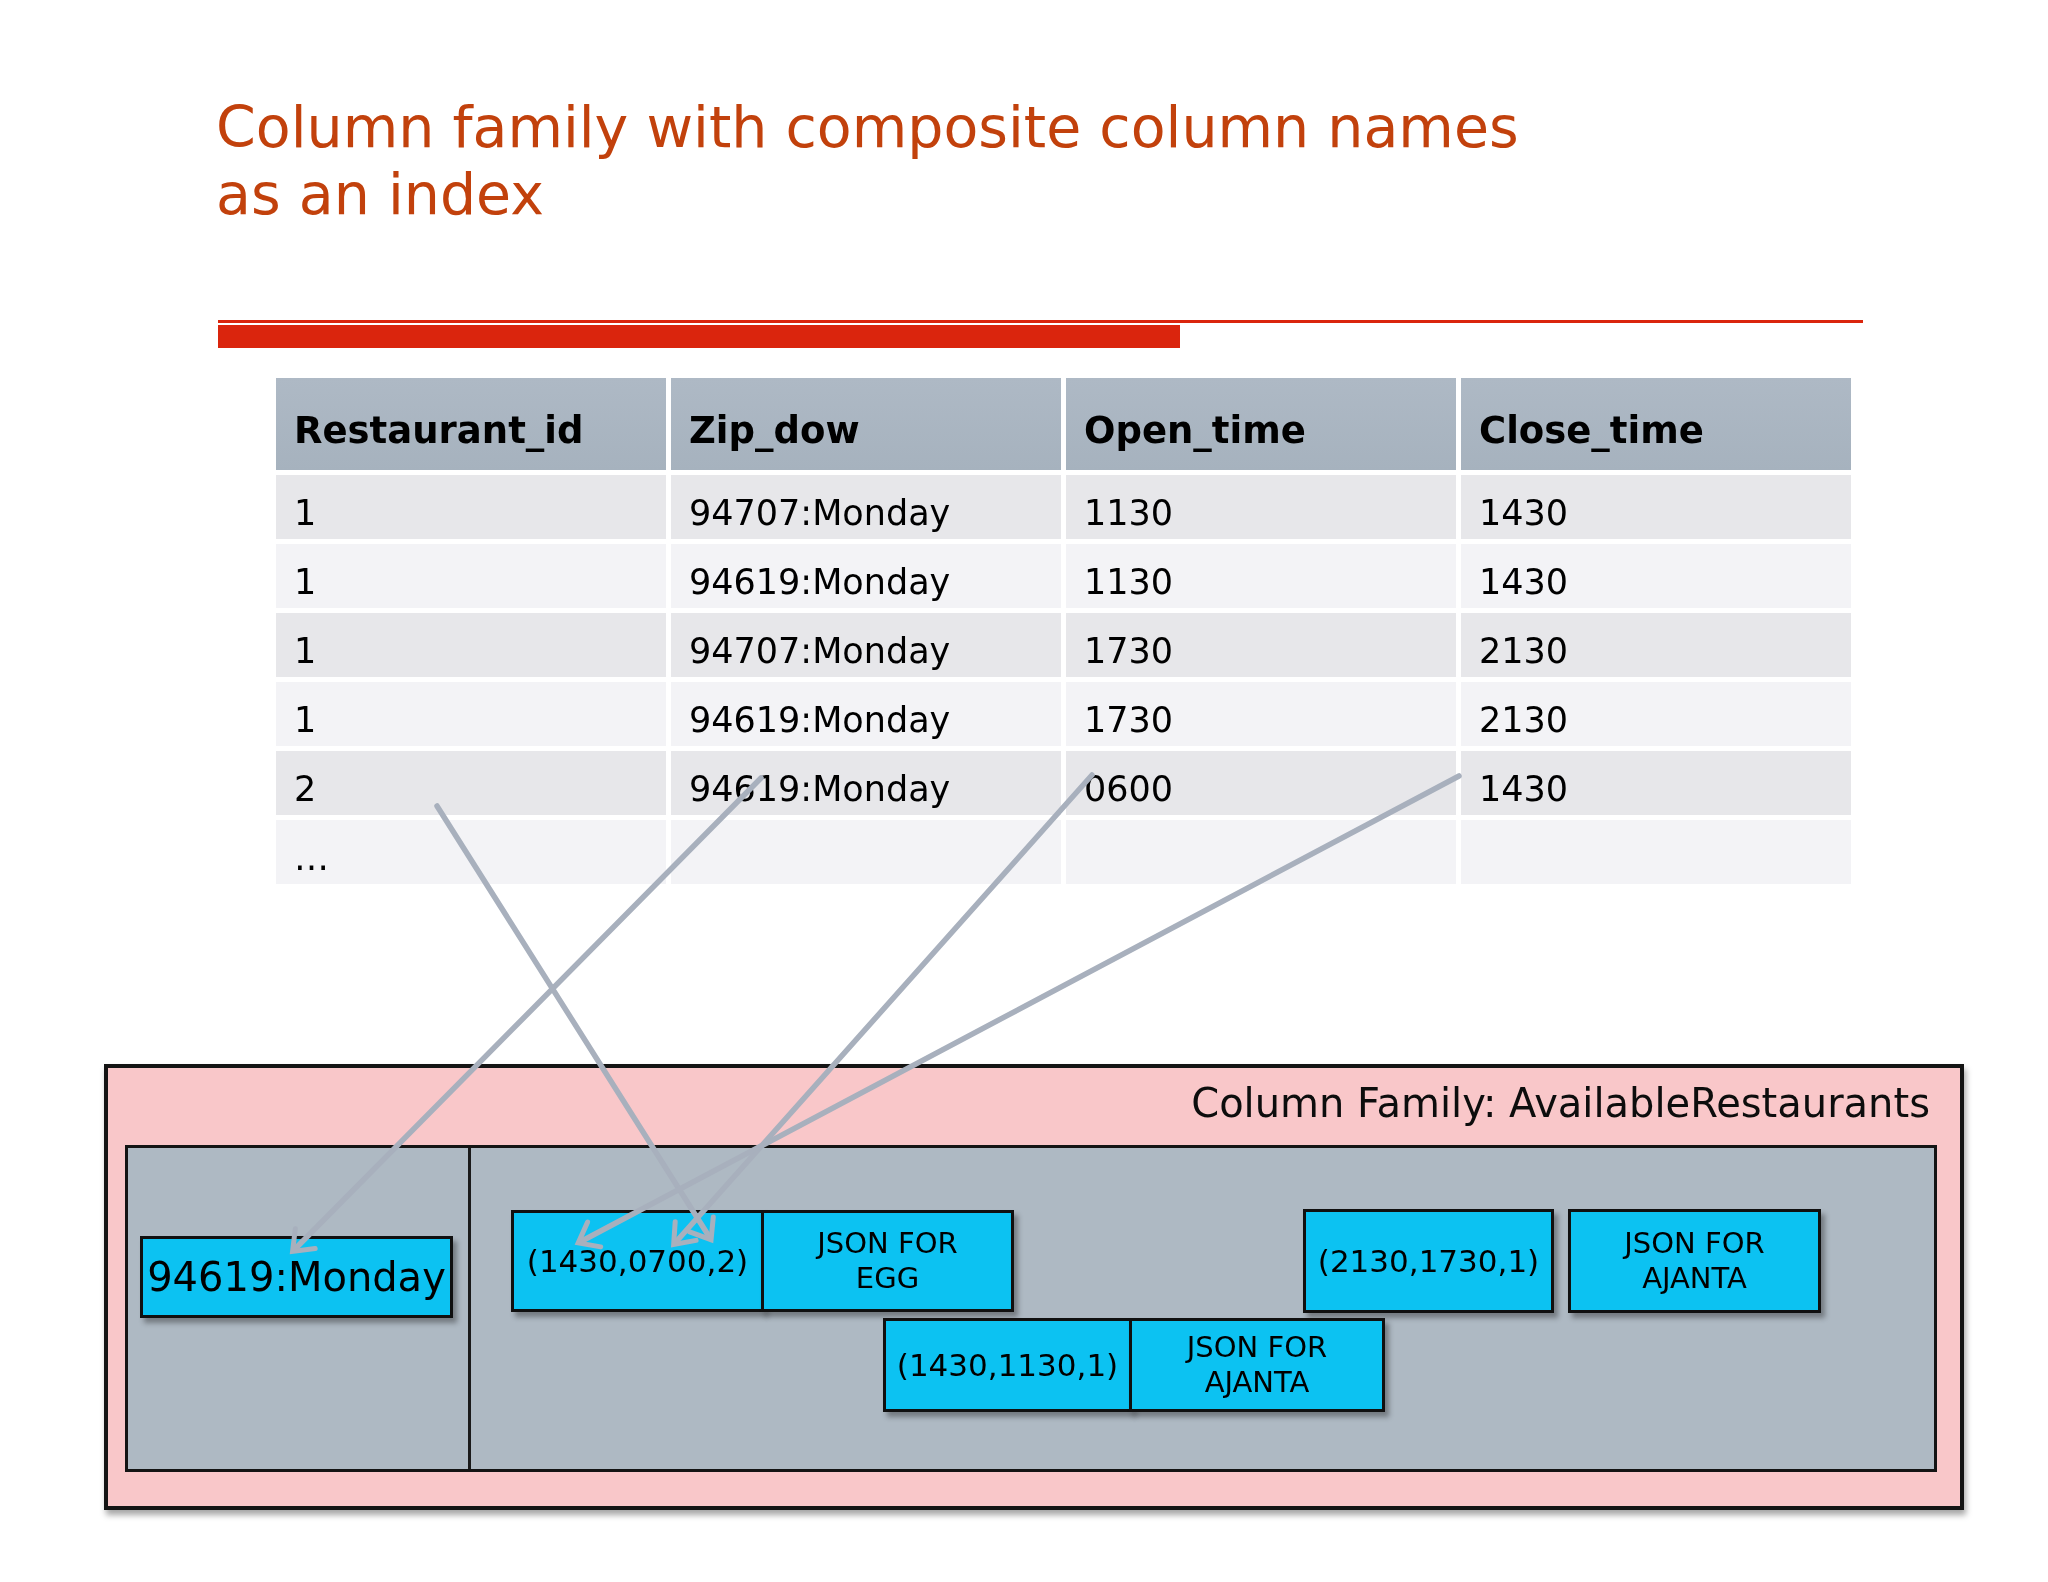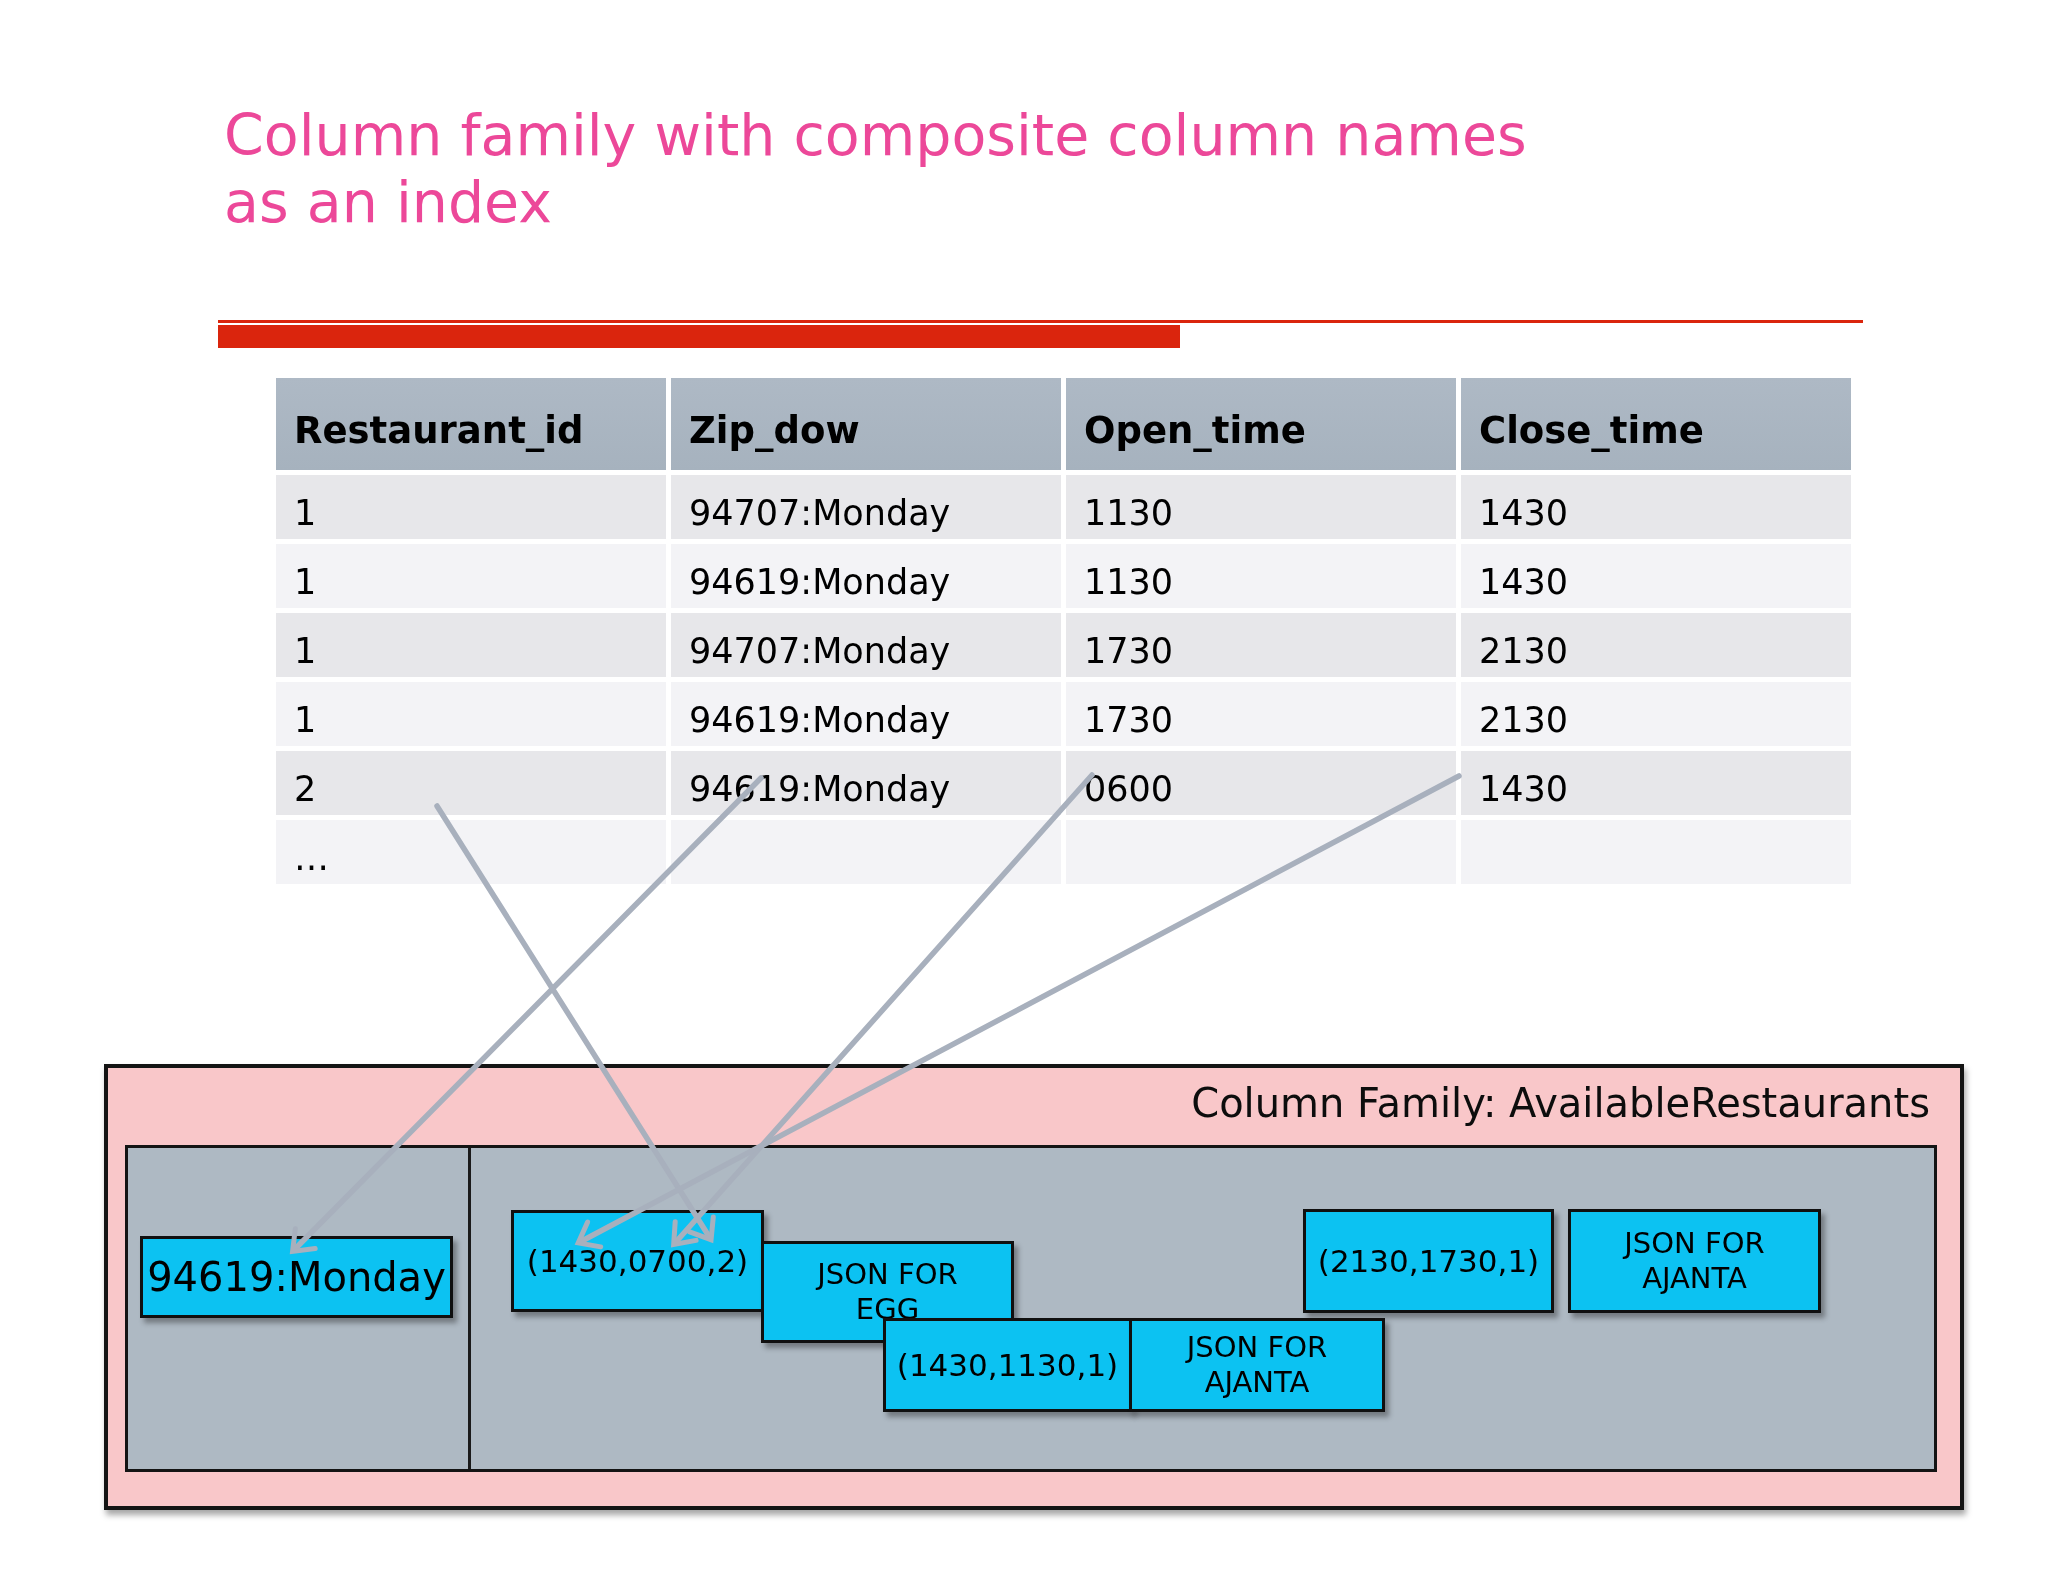--- a/index.html
+++ b/index.html
@@ -11,25 +11,25 @@
     font-family: "DejaVu Sans", "Liberation Sans", sans-serif;
     overflow: hidden;
   }
 
   
   .title {
     position: absolute;
     left: 216px;
     top: 94px;
     width: 1330px;
-    margin: 8px;
+    margin: 0;
     font-size: 57px;
     font-weight: 400;
     line-height: 1.17;
-    color: #ec4899;
+    color: #c2410c;
     letter-spacing: 0;
   }
   .rule-thin {
     position: absolute;
     left: 218px; top: 320px;
     width: 1645px; height: 3px;
     background: #da250d;
   }
   .rule-thick {
     position: absolute;
@@ -122,21 +122,21 @@
   .cell.rowkey {
     left: 140px; top: 1236px;
     width: 313px; height: 82px;
     font-size: 40px;
   }
   .pair { position: absolute; display: flex; }
   .pair .cell { position: relative; box-shadow: 4px 5px 5px rgba(30,30,30,0.40); }
   .pair .cell + .cell { margin-left: -3px; }
   .pair-egg    { left: 511px;  top: 1210px; }
   .pair-egg .name     { width: 253px; height: 102px; font-size: 31px; text-align: center; }
-  .pair-egg .value    { width: 253px; height: 102px; font-size: 29px; padding: 0 42px; line-height: 1.2; margin-top: 31px; }
+  .pair-egg .value    { width: 253px; height: 102px; font-size: 29px; padding: 0 42px; line-height: 1.2; }
   .pair-ajanta-right  { left: 1303px; top: 1209px; gap: 17px; }
   .pair-ajanta-right .name  { width: 251px; height: 104px; font-size: 31px; }
   .pair-ajanta-right .value { width: 253px; height: 104px; font-size: 29px; padding: 0 42px; line-height: 1.2; }
   .pair-ajanta-mid    { left: 883px;  top: 1318px; }
   .pair-ajanta-mid .name  { width: 249px; height: 94px; font-size: 31px; }
   .pair-ajanta-mid .value { width: 256px; height: 94px; font-size: 29px; padding: 0 44px; line-height: 1.2; }
 
   
   svg.arrows {
     position: absolute;

